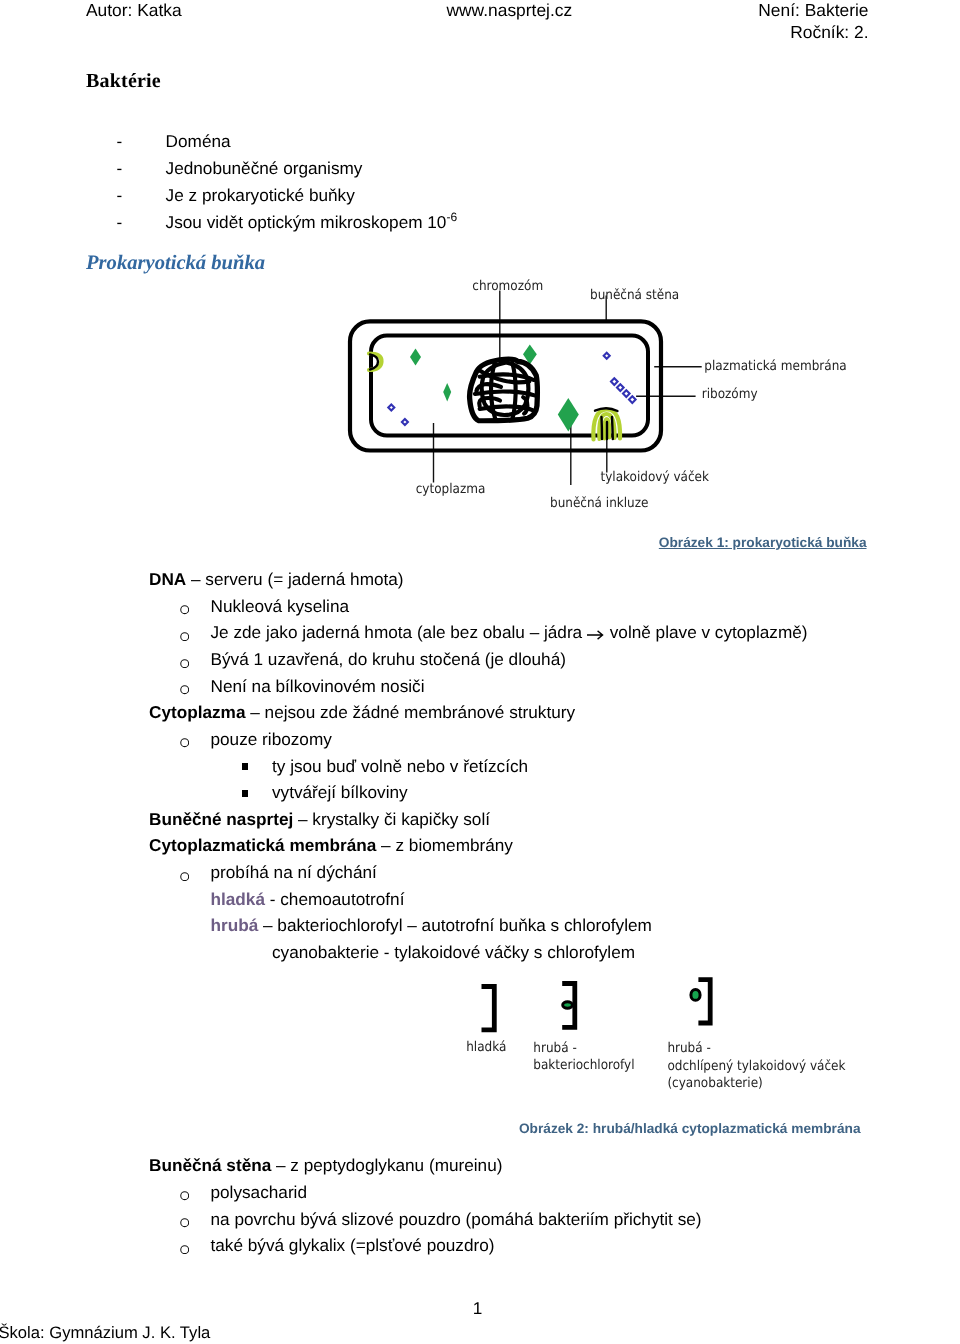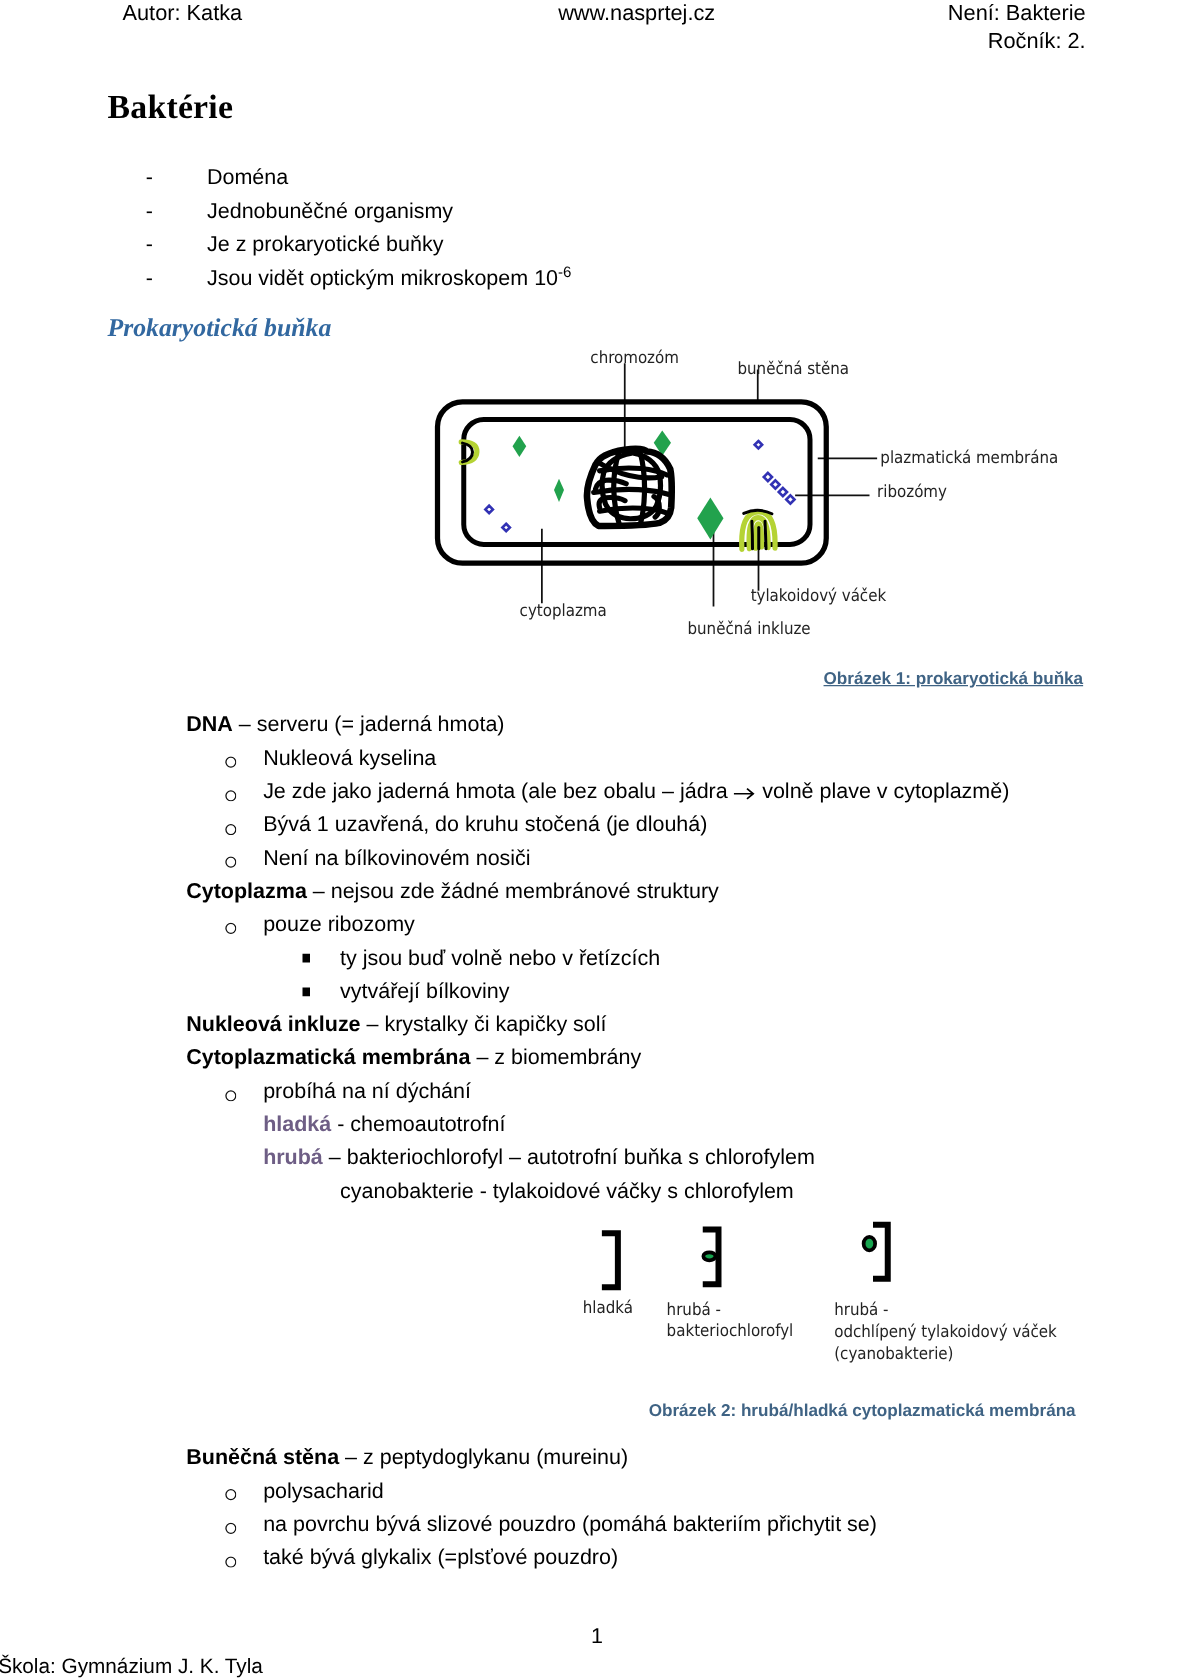--- a/index.html
+++ b/index.html
@@ -5,28 +5,28 @@
 <style>
   html,body{margin:0;padding:0;}
   body{width:960px;height:1344px;background:#ffffff;color:#000;overflow:hidden;
        font-family:"Liberation Sans",sans-serif;
        -webkit-font-smoothing:antialiased;text-rendering:geometricPrecision;}
   .page{position:relative;width:960px;height:1344px;}
 
   
   .hdr{position:absolute;left:0;top:0;width:960px;height:46px;font-size:17.4px;}
   .hdr span{position:absolute;line-height:1;}
-  .hdr .author{left:86px;top:2.2px;margin-left:12px;}
+  .hdr .author{left:86px;top:2.2px;}
   .hdr .site{left:411.5px;top:2.2px;margin-left:35px;}
   .hdr .topic{right:91.5px;top:2.2px;}
   .hdr .grade{right:91.5px;top:24.3px;}
 
   
   .doctitle{position:absolute;left:86px;top:70px;font-family:"Liberation Serif",serif;
-            font-weight:bold;font-size:27px;letter-spacing:0.2px;}
+            font-weight:bold;font-size:20px;letter-spacing:0.2px;}
 
   
   .dashlist{position:absolute;left:116.5px;top:131px;font-size:17.2px;}
   .dashlist .row{position:relative;height:27.1px;}
   .dashlist .dash{position:absolute;left:0;top:0;}
   .dashlist .txt{position:absolute;left:32.1px;top:0;white-space:nowrap;margin-left:17px;}
   sup.exp{font-size:0.70em;vertical-align:super;line-height:0;}
 
   
   .bluehead{position:absolute;left:86px;top:252.5px;color:#3268a0;font-weight:bold;
@@ -251,21 +251,21 @@
         </span>
         <span class="tx" style="left: 272px;"><span>ty jsou buď volně nebo v řetízcích</span></span>
       </div>
       <div class="ln" style="top: 782.14px; left: 0px;">
         <span class="mk" style="left: 241.9px;">
           <span class="sq"></span>
         </span>
         <span class="tx" style="left: 272px;"><span>vytvářejí bílkoviny</span></span>
       </div>
       <div class="ln" style="top: 808.77px; left: 0px;">
-        <span class="tx" style="left: 149px;"><span class="b">Nukleová inkluze</span><span> – krystalky či kapičky solí</span></span>
+        <span class="tx" style="left: 149px;"><span class="b">Buněčné nasprtej</span><span> – krystalky či kapičky solí</span></span>
       </div>
       <div class="ln" style="top: 835.4px; left: 0px;">
         <span class="tx" style="left: 149px;"><span class="b">Cytoplazmatická membrána</span><span> – z biomembrány</span></span>
       </div>
       <div class="ln" style="top: 862.03px; left: 0px;">
         <span class="mk" style="left: 179.9px;">
           <svg class="ci" viewBox="0 0 10 10">
             <circle cx="5" cy="5" r="4.2" fill="none" stroke="#111" stroke-width="1.1"></circle>
           </svg>
         </span>

